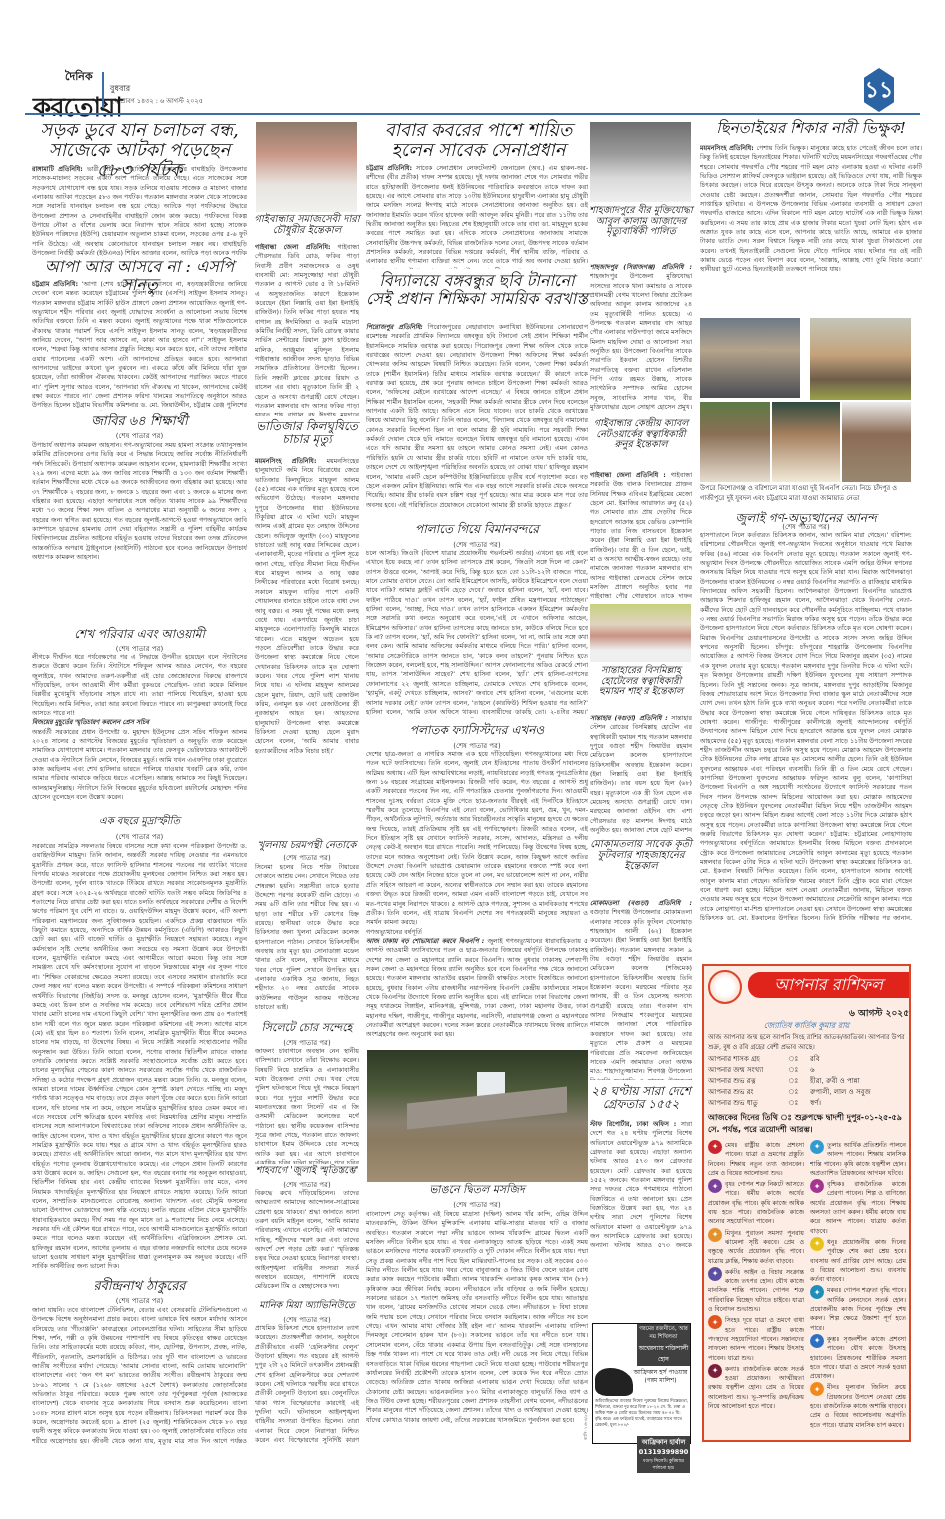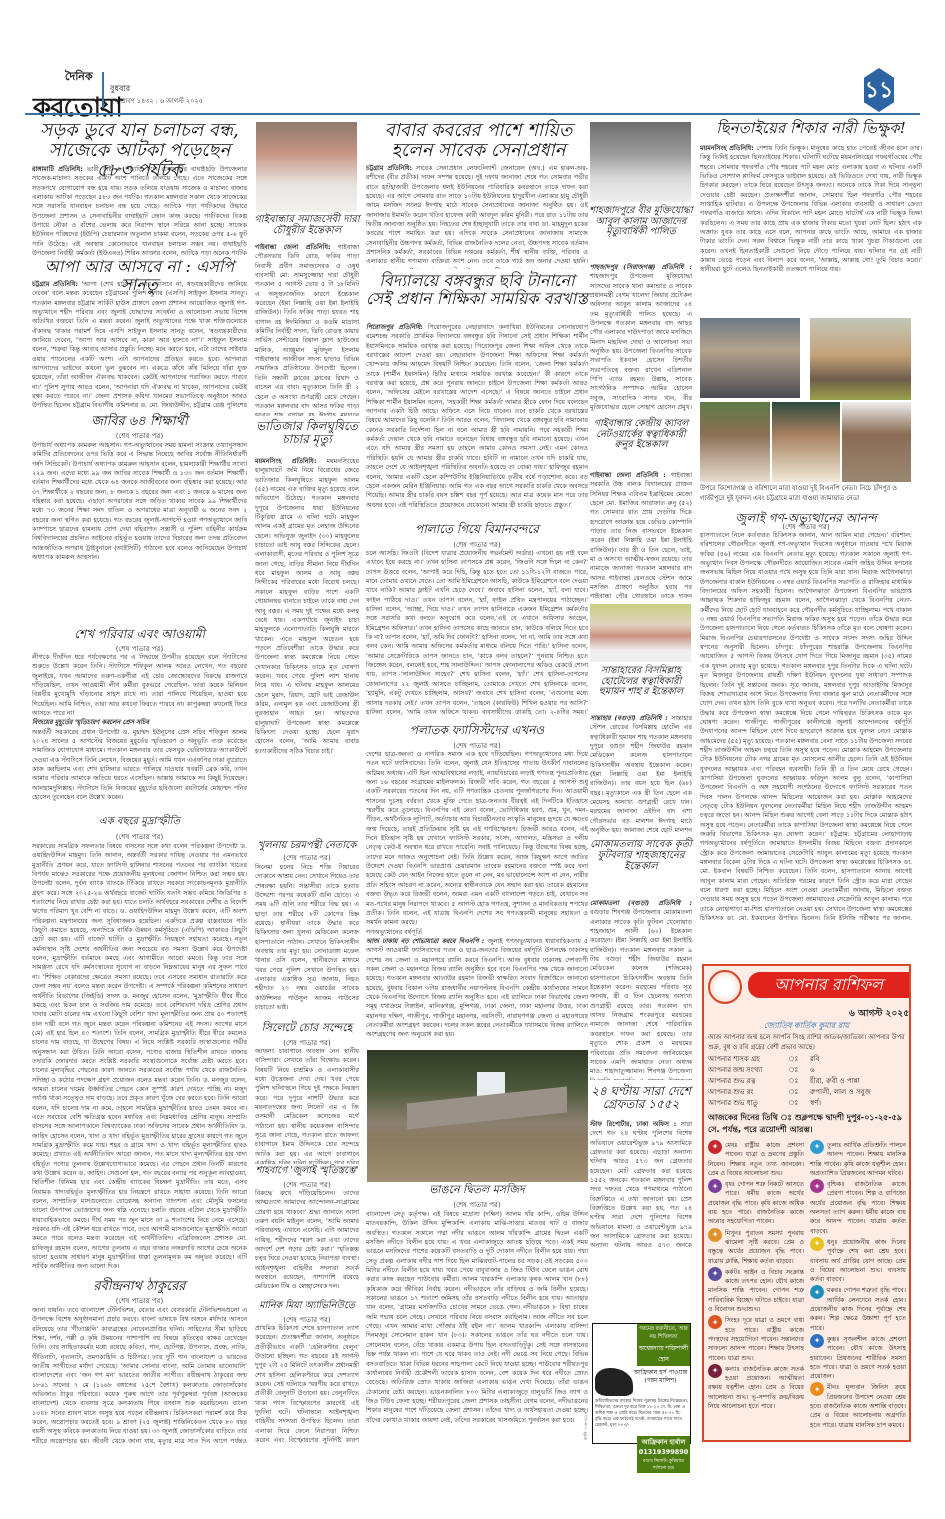--- a/index.html
+++ b/index.html
@@ -13,21 +13,21 @@
   .body-text { font-size: 6.3px; line-height: 9.35px; text-align: justify; color: #2a2a2a; overflow: hidden; }
   .body-text p { margin: 0; }
   .lead { font-weight: bold; }
   .cont { text-align: center; font-size: 7px; color: #333; }
   .photo { background: linear-gradient(160deg, #b9b1a6, #7a6f64 50%, #5a5249); overflow: hidden; }
   .caption { font-size: 6.5px; line-height: 9.5px; color: #222; }
   .rashi-box { border: 2px solid #d9472b; background: #fdece4; }
   .rashi-banner { background: #e0241b; color: #fff; font-family: "DejaVu Serif", serif; font-style: italic; text-align: center; border-radius: 12px 0 0 12px; }
   .sign-icon { width: 14px; height: 14px; border-radius: 50%; display: inline-flex; align-items: center; justify-content: center; color: #fff; font-size: 8px; float: left; margin-right: 3px; }
   .rashi-row { display: flex; font-size: 7px; line-height: 11px; }
-  .ad-box { background: #4d7c0f; color: #fff; margin-left: 44px; }
+  .ad-box { background: #404040; color: #fff; margin-left: 44px; }
   .page-num { background: #2b63a3; color: #fff; font-weight: bold; font-size: 22px; text-align: center; clip-path: polygon(50% 0, 100% 22%, 100% 78%, 50% 100%, 0 78%, 0 22%); }
 </style>
 </head>
 <body>
 
 <div class="abs" style="left:33px;top:68px;">
   <div class="masthead-logo-small" style="padding-left:32px;">দৈনিক</div>
   <div class="masthead-logo-big">করতোয়া</div>
 </div>
 <div class="abs head-rule" style="left:102px;top:72px;width:2px;height:36px;"></div>
@@ -180,21 +180,21 @@
   <div style="position:absolute;left:0;top:40px;width:205px;text-align:right;font-size:9px;font-weight:bold;">৬ আগস্ট ২০২৫</div>
   <div style="position:absolute;left:0;top:53px;width:205px;text-align:center;font-size:8px;color:#2a72b5;font-style:italic;">জ্যোতিষ কার্তিক কুমার রায়</div>
   <div style="position:absolute;left:4px;top:66px;width:198px;font-size:6.5px;line-height:10px;">আজ আপনার জন্ম হলে আপনি সিংহ রাশির জাতক/জাতিকা। আপনার উপর শুক্র, বুধ ও রবি গ্রহের বেশী প্রভাব আছে।</div>
   <div id="rashi-facts" style="position:absolute;left:4px;top:88px;width:198px;">
       <div class="rashi-row">
         <span style="width: 80px;">আপনার শাসক গ্রহ</span>
         <span style="width: 22px;">ঃ</span>
         <span>রবি</span>
       </div>
       <div class="rashi-row">
-        <span style="width: 80px; font-family: Liberation Serif, serif;">আপনার জন্ম সংখ্যা</span>
+        <span style="width: 80px;">আপনার জন্ম সংখ্যা</span>
         <span style="width: 22px;">ঃ</span>
         <span>৬</span>
       </div>
       <div class="rashi-row">
         <span style="width: 80px;">আপনার শুভ রত্ন</span>
         <span style="width: 22px;">ঃ</span>
         <span>হীরা, রুবী ও পান্না</span>
       </div>
       <div class="rashi-row">
         <span style="width: 80px;">আপনার শুভ রং</span>

